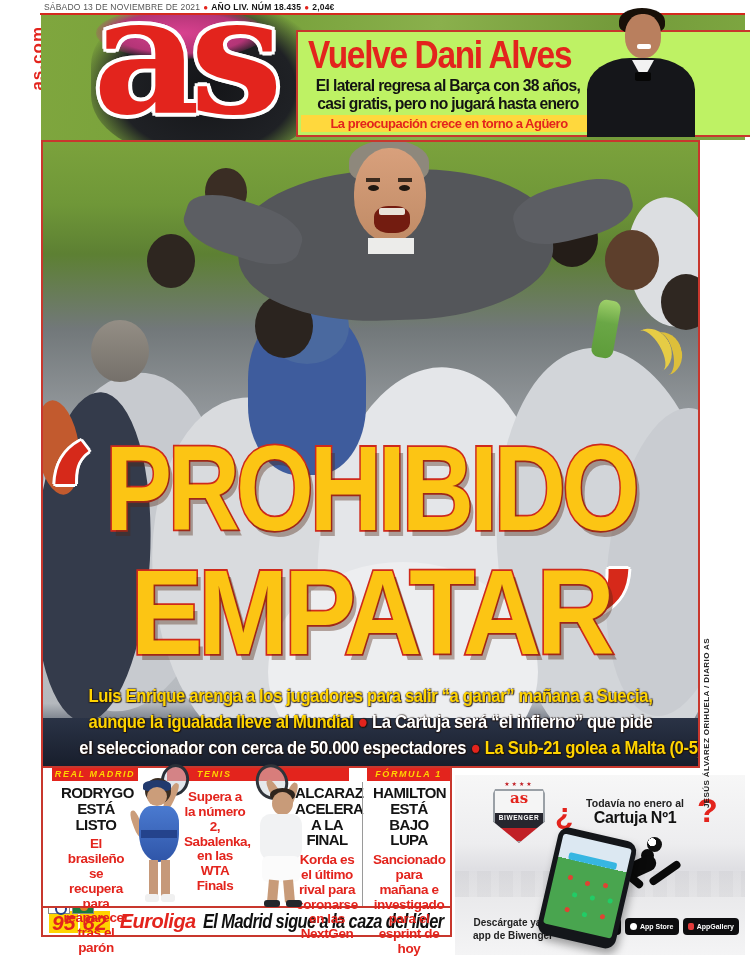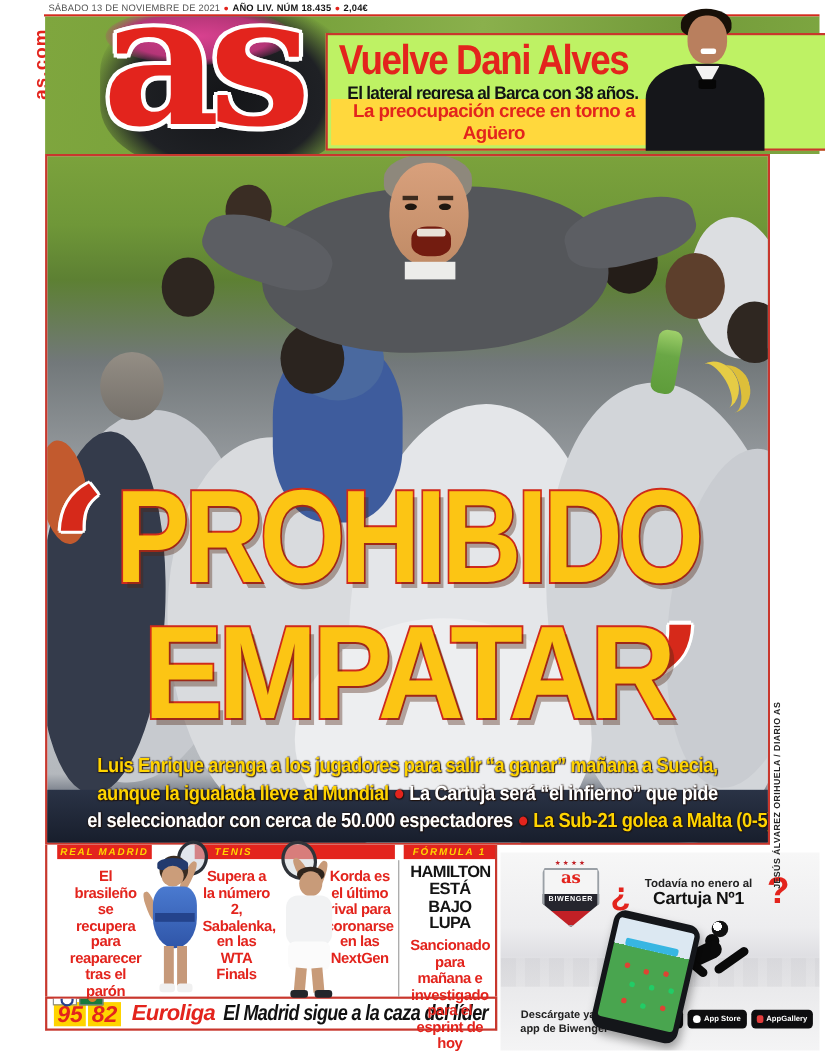--- a/index.html
+++ b/index.html
@@ -29,21 +29,21 @@
   
   .alves-box{position:absolute;top:30px;left:296px;width:480px;height:107px;background:#bef264;
              border:2px solid #c8372d;box-sizing:border-box;}
   .alves-head{position:absolute;left:10px;top:2px;width:290px;text-align:center;color:#e3241d;
               font-weight:bold;font-size:38px;letter-spacing:-1.5px;transform:scaleX(.88);
               transform-origin:left;white-space:nowrap;}
   .alves-dek{position:absolute;left:2px;top:44px;width:296px;text-align:center;color:#131313;
              font-weight:bold;font-size:16.5px;line-height:1.12;letter-spacing:-.7px;
              transform:scaleX(.95);transform-origin:center;}
   .alves-kicker{position:absolute;left:3px;bottom:3px;width:296px;background:#ffd83d;color:#e3241d;
-                font-weight:bold;font-size:17px;letter-spacing:-.5px;text-align:center;padding:1px 0;}
+                font-weight:bold;font-size:13px;letter-spacing:-.5px;text-align:center;padding:1px 0;}
   .alves-photo{position:absolute;top:8px;left:585px;width:112px;height:129px;z-index:6;}
   
   .photo{position:absolute;top:140px;left:41px;width:659px;height:628px;box-sizing:border-box;
          border:2px solid #c8372d;overflow:hidden;
          background:linear-gradient(180deg,#7ba23c 0%,#6f9738 10%,#5d8033 18%,#72787a 30%,
                      #a7abb0 52%,#c3c6ca 76%,#b4b8bd 90%,#30394c 96%,#1c2433 100%);}
   .blob{position:absolute;border-radius:50%;}
   
   .hl{position:absolute;left:0;right:0;text-align:center;font-weight:bold;color:#fcc514;
       font-size:100px;line-height:.92;letter-spacing:-4px;white-space:nowrap;
@@ -225,30 +225,32 @@
       <div class="line"><span class="y">Luis Enrique arenga a los jugadores para salir “a ganar” mañana a Suecia,</span></div>
       <div class="line"><span class="y">aunque la igualada lleve al Mundial</span> <span class="b">●</span> <span class="w">La Cartuja será “el infierno” que pide</span></div>
       <div class="line"><span class="w">el seleccionador con cerca de 50.000 espectadores</span> <span class="b">●</span> <span class="y">La Sub-21 golea a Malta (0-5)</span></div>
     </div>
   </div>
 
   <div class="credit">JESÚS ÁLVAREZ ORIHUELA / DIARIO AS</div>
 
   <div class="bottom">
     <div class="tab" style="left:9px;width:86px;">REAL MADRID</div>
-    <div class="tab" style="left:134px;width:182px;text-align:left;padding-left:18px;box-sizing:border-box;">TENIS</div>
+    <div class="tab" style="left:124px;width:182px;text-align:left;padding-left:30px;box-sizing:border-box;">TENIS</div>
     <div class="tab" style="left:324px;width:83px;">FÓRMULA 1</div>
 
     <div class="colm" style="left:18px;width:70px;">
+      <div class="t">RODRYGO ESTÁ LISTO</div>
       <div class="bd">El brasileño se recupera para reaparecer tras el parón</div>
     </div>
     <div class="colm" style="left:141px;width:62px;">
       <div class="bd">Supera a la número 2, Sabalenka, en las WTA Finals</div>
     </div>
     <div class="colm" style="left:252px;width:64px;">
+      <div class="t">ALCARAZ ACELERA A LA FINAL</div>
       <div class="bd">Korda es el último rival para coronarse en las NextGen</div>
     </div>
     <div class="vline"></div>
     <div class="colm" style="left:330px;width:72px;">
       <div class="t">HAMILTON ESTÁ BAJO LUPA</div>
       <div class="bd">Sancionado para mañana e investigado para el esprint de hoy</div>
     </div>
 
     <div class="figure" style="left:84px;top:-2px;width:64px;height:140px;">
       <div class="abs" style="left:34px;top:-2px;width:22px;height:26px;border:3px solid #2a3038;border-radius:50%;background:rgba(200,210,220,.55);transform:rotate(15deg);"></div>

